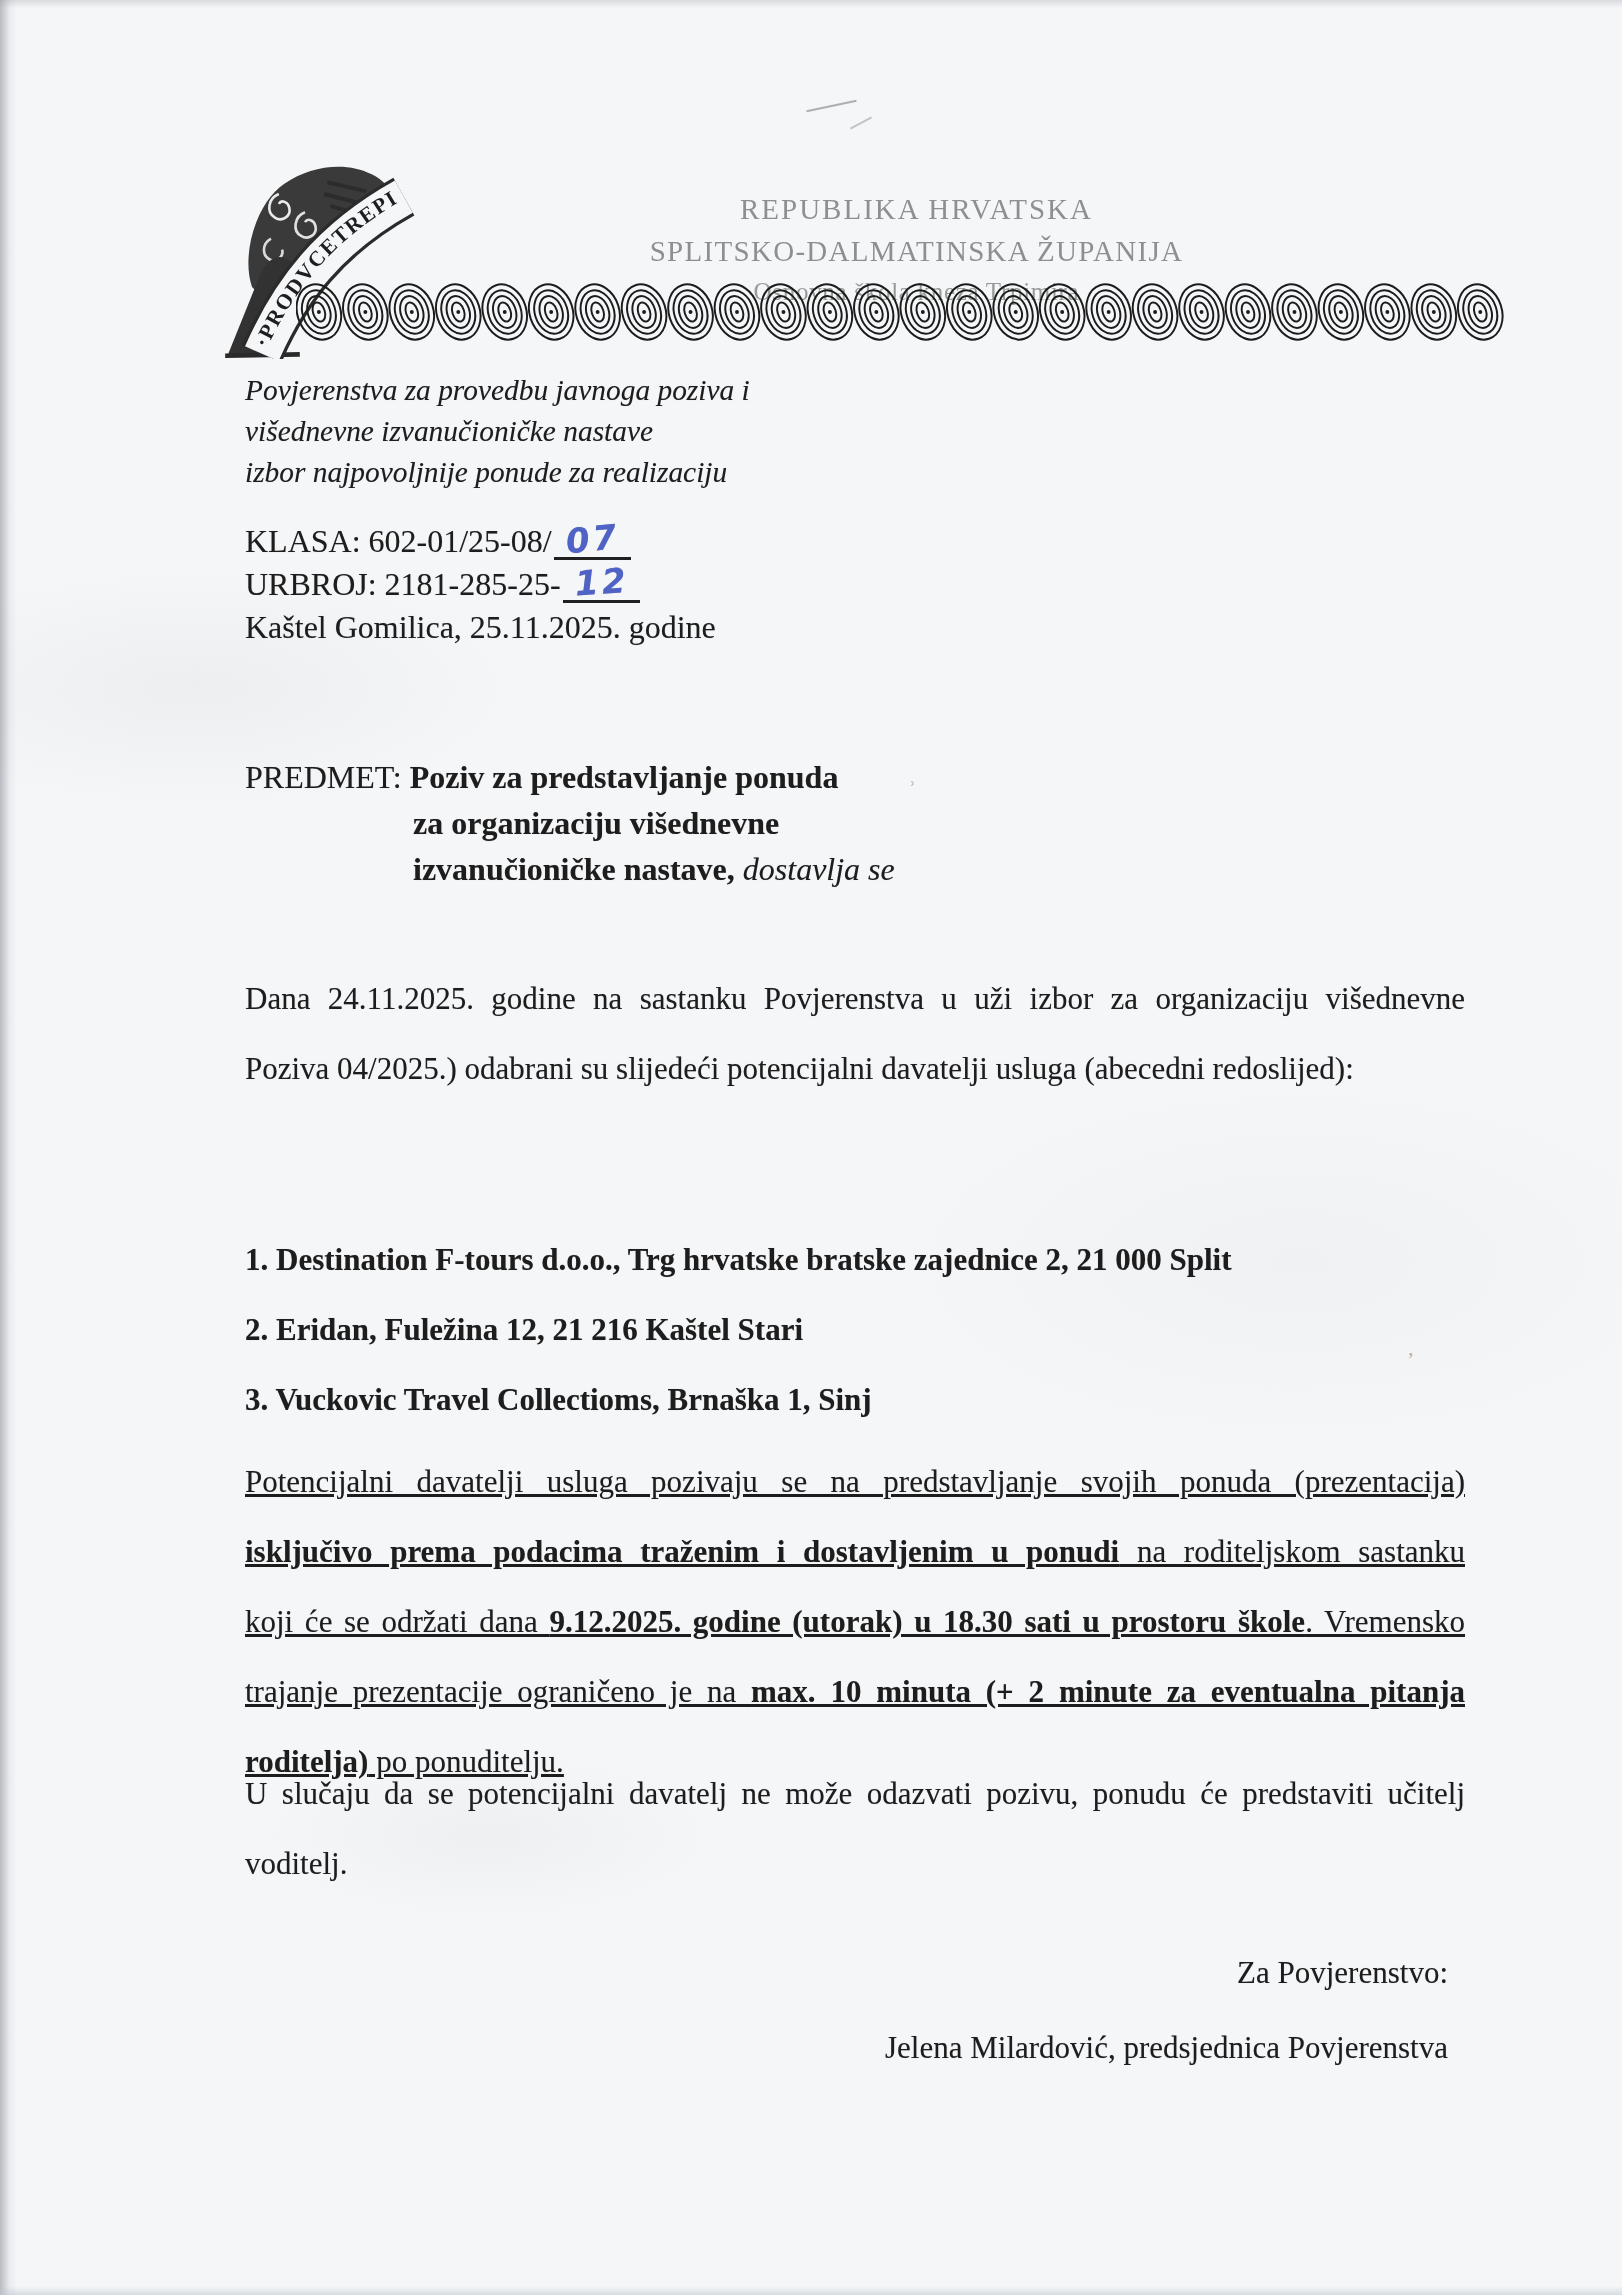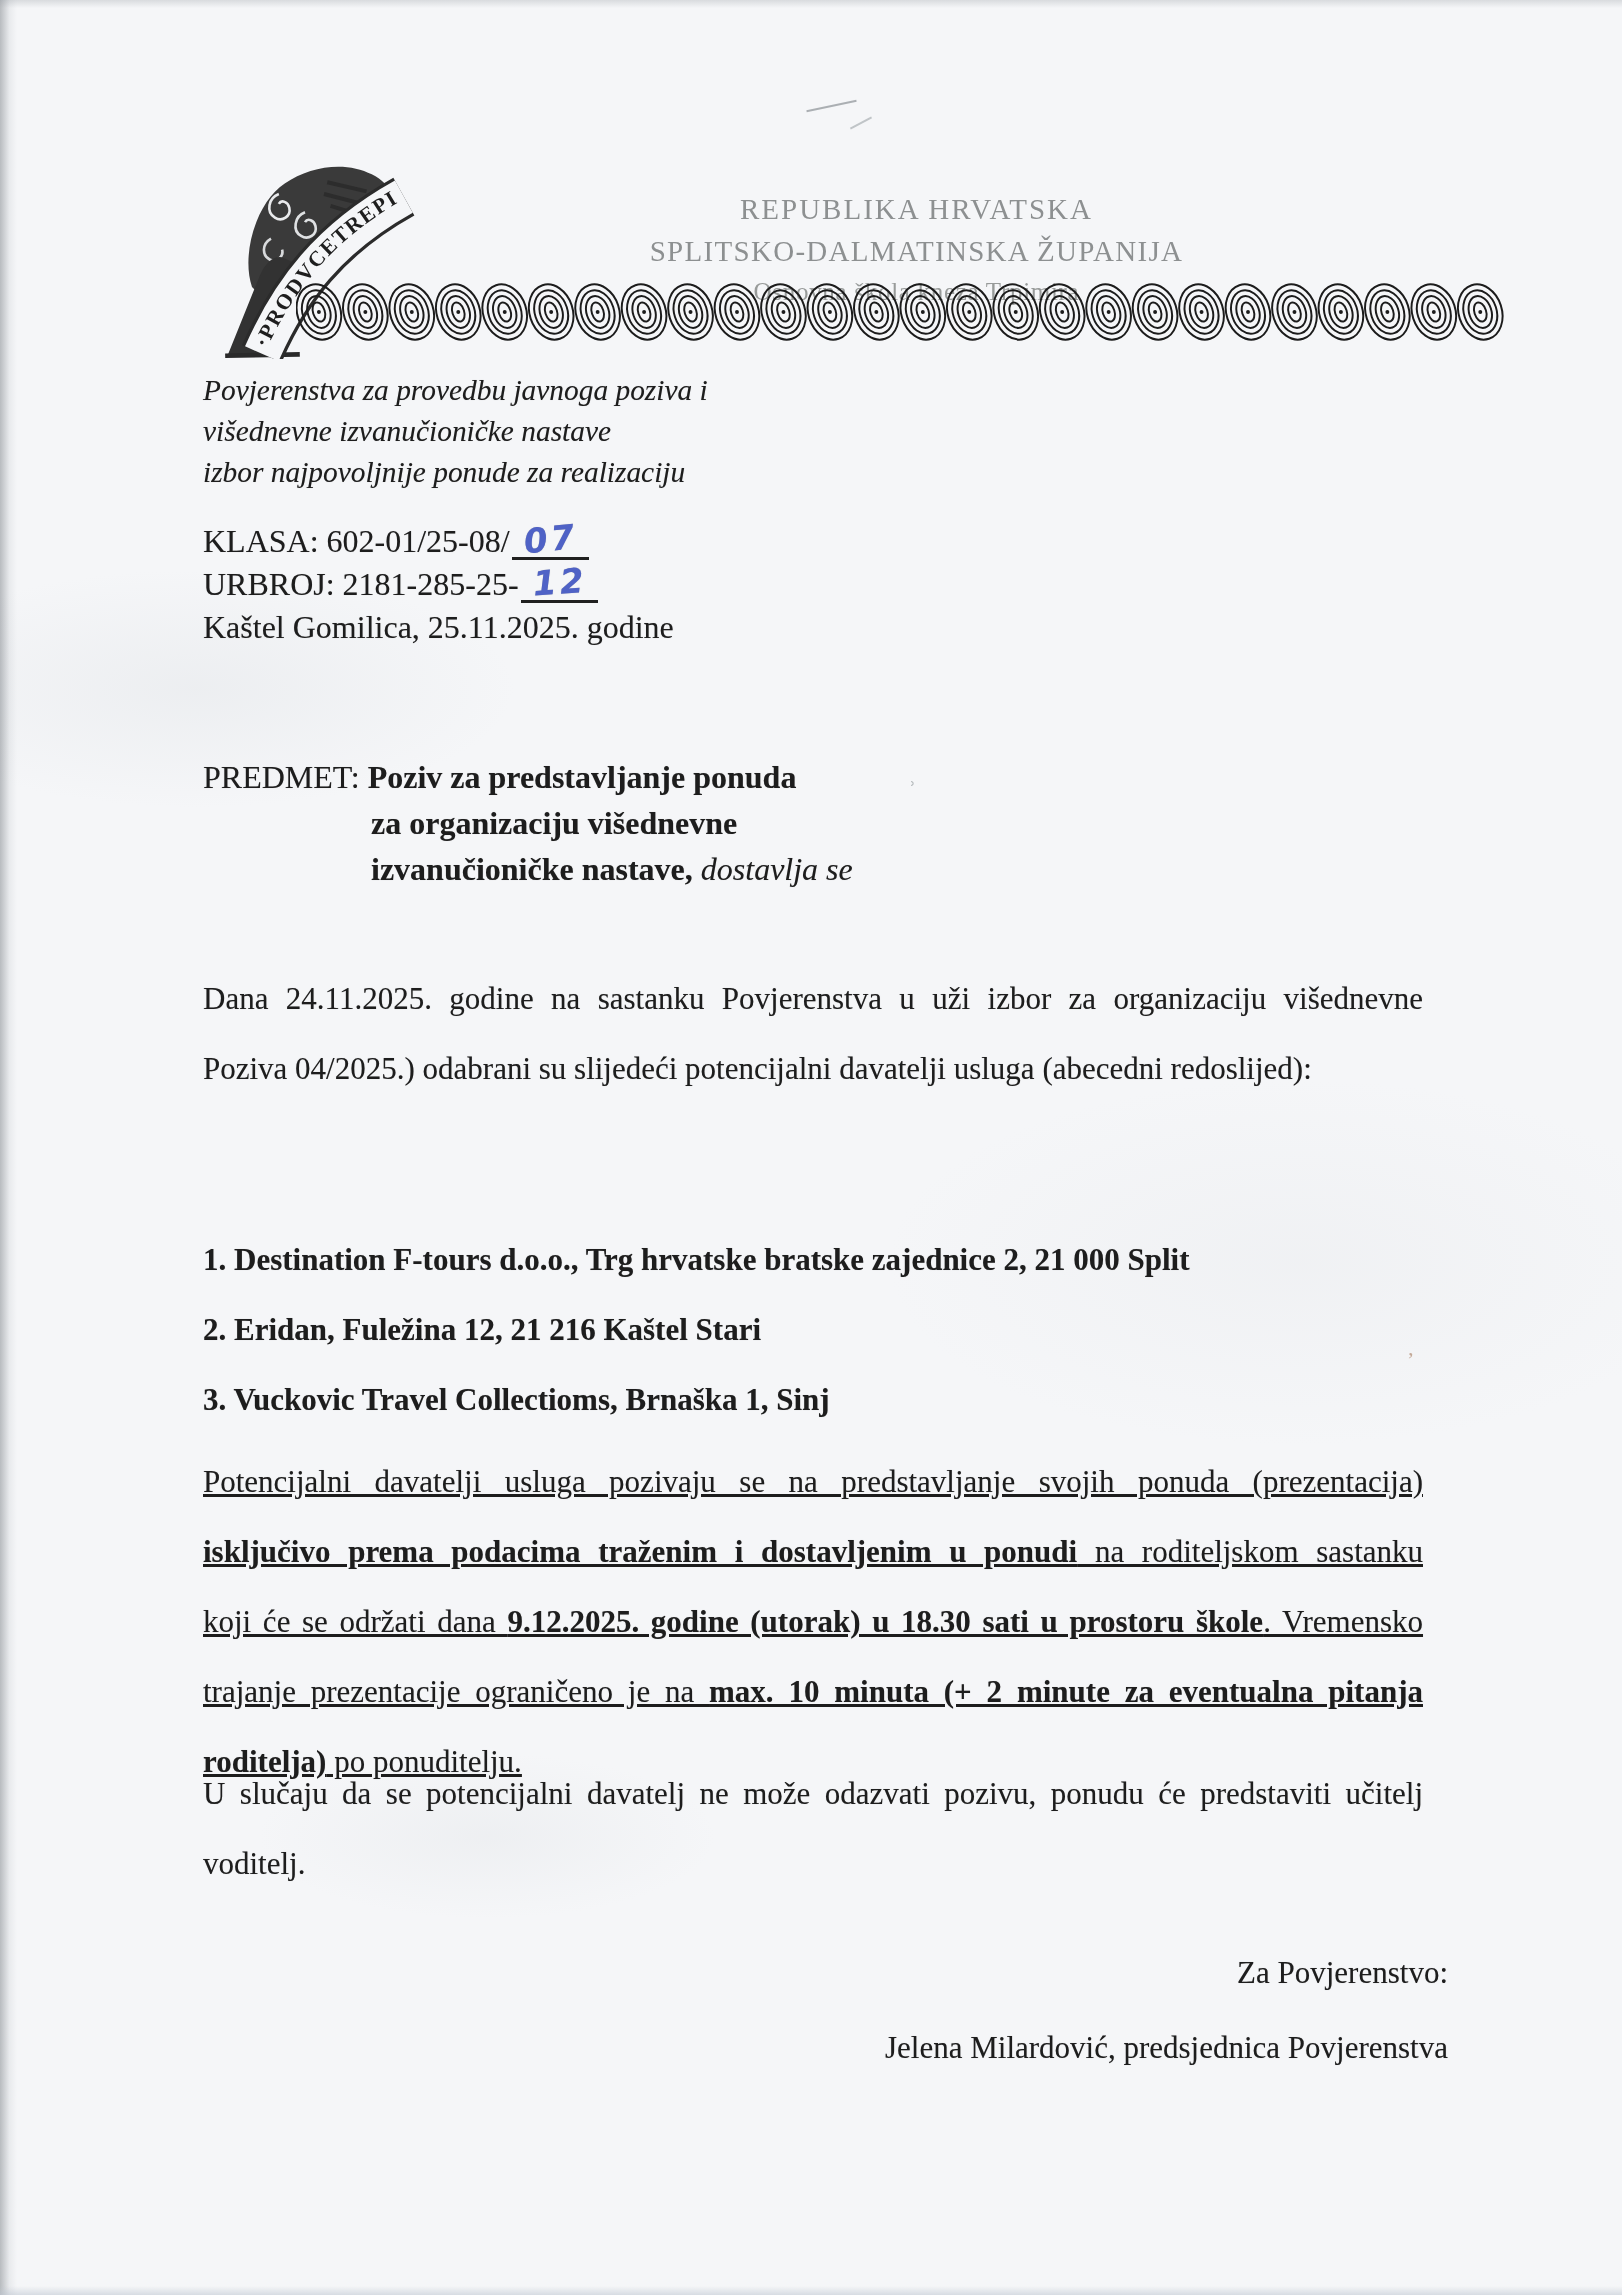--- a/index.html
+++ b/index.html
@@ -53,21 +53,21 @@
   .it{font-style:italic;}
   .sig{position:absolute;right:175px;text-align:right;font-size:31px;white-space:nowrap;}
   .sig1{top:1955px;}
   .sig2{top:2030px;}
   .pencil-a{position:absolute;left:806px;top:105px;width:51px;height:0;
     border-top:2px solid rgba(130,137,142,.65);transform:rotate(-12deg);}
   .pencil-b{position:absolute;left:849px;top:122px;width:23.6px;height:0;
     border-top:2px solid rgba(140,147,152,.5);transform:rotate(-28deg);}
   .speck-a{position:absolute;left:908px;top:764px;color:rgba(150,156,160,.7);font-size:26px;}
   .speck-b{position:absolute;left:1407px;top:1347px;color:rgba(165,120,90,.6);font-size:22px;}
-  .soft{text-shadow:0 0 0.7px rgba(40,40,40,.35);}
+  .soft{text-shadow:0 0 0.7px rgba(40,40,40,.35);margin-left:42px;}
 </style>
 </head>
 <body>
 
 <div class="page">
 
   <div class="edge-left"></div>
   <div class="edge-top"></div>
   <div class="edge-bottom"></div>
 

